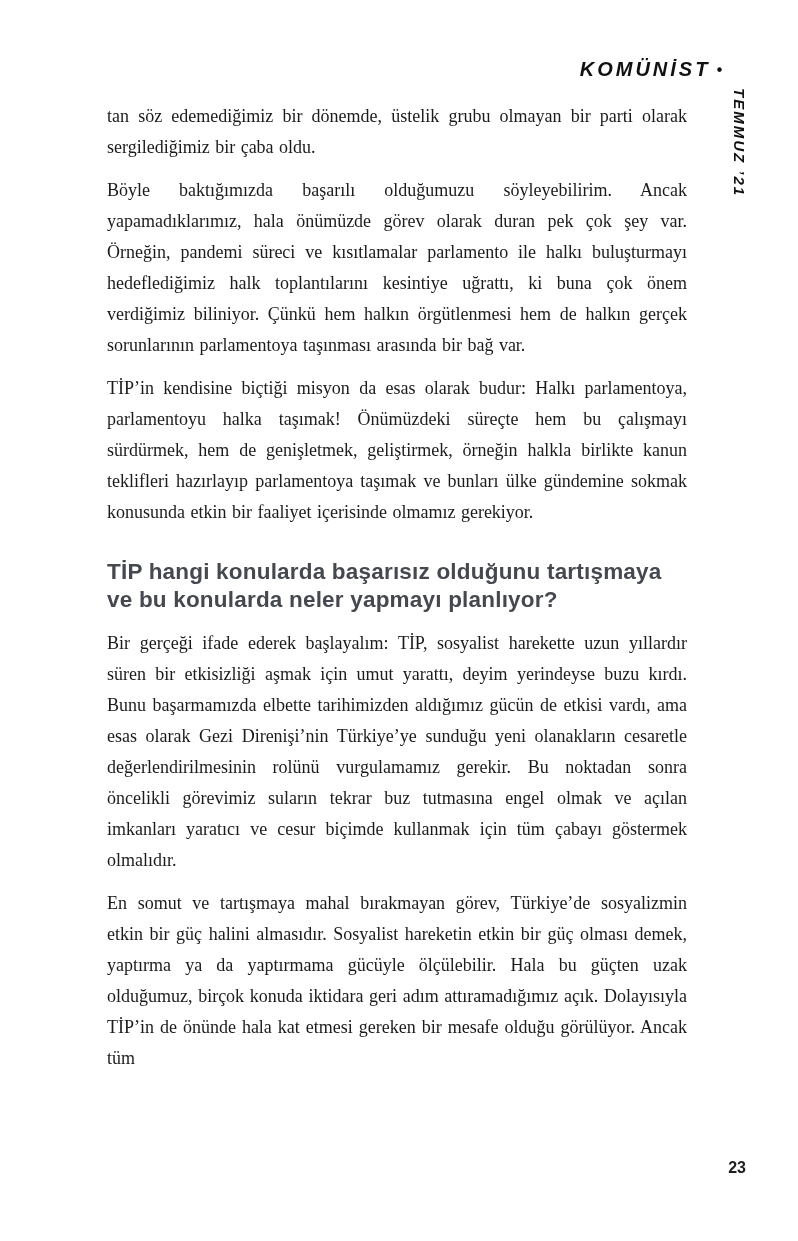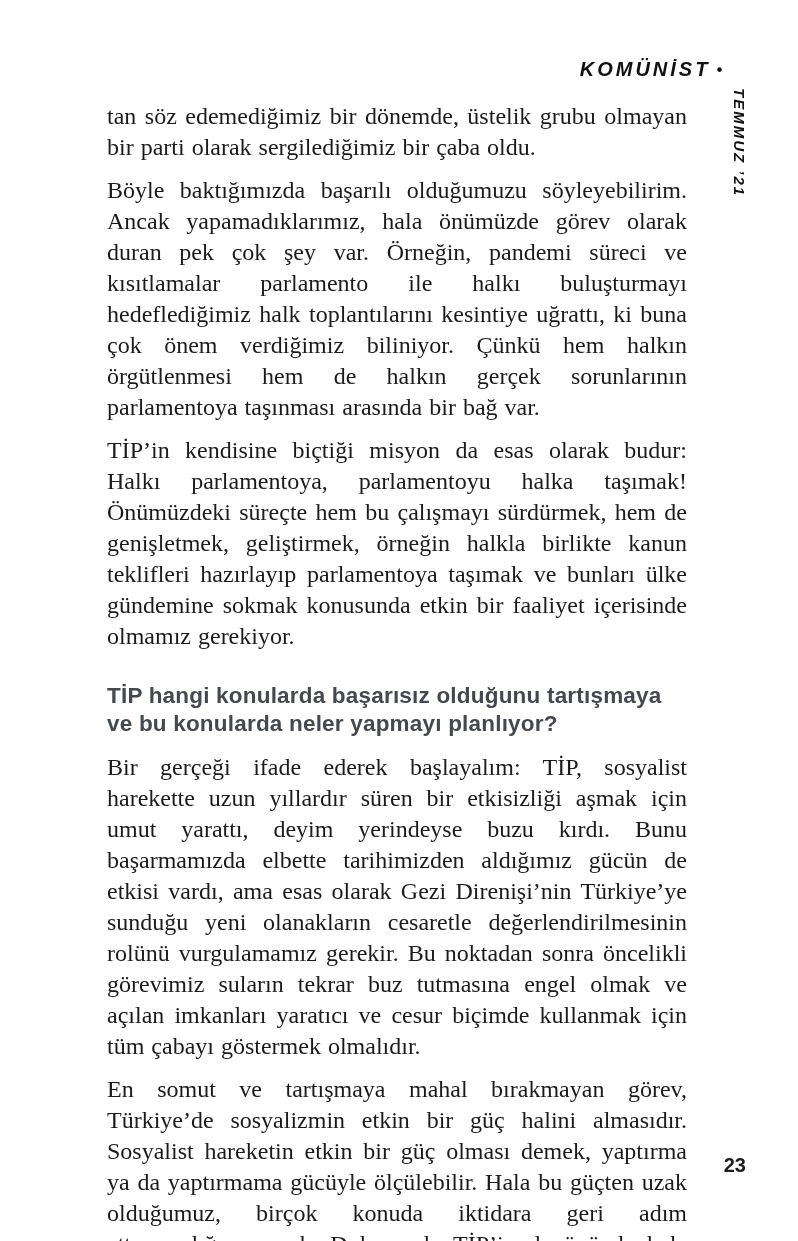--- a/index.html
+++ b/index.html
@@ -59,21 +59,21 @@
     position: absolute;
     left: 107px;
     top: 101px;
     width: 584px;
     text-align: justify;
     hyphens: auto;
     -webkit-hyphens: auto;
   }
   .article p {
     margin: 0 4px 12px 0;
-    font-size: 24px;
+    font-size: 18px;
     line-height: 31px;
     word-spacing: 1px;
   }
   .article h2 {
     font-family: "Liberation Sans", sans-serif;
     font-weight: bold;
     font-size: 22.5px;
     line-height: 28px;
     color: #45494f;
     letter-spacing: 0.2px;
@@ -83,21 +83,21 @@
     -webkit-hyphens: none;
   }
 
   
   .page-number {
     position: absolute;
     right: 52px;
     bottom: 64px;
     font-family: "Liberation Sans", sans-serif;
     font-weight: bold;
-    font-size: 20px;
+    font-size: 16px;
     color: #1d1d1f;
     margin-left: 47px;
   }
 </style>
 </head>
 <body>
 
 <div class="page">
 
   <div class="masthead">

